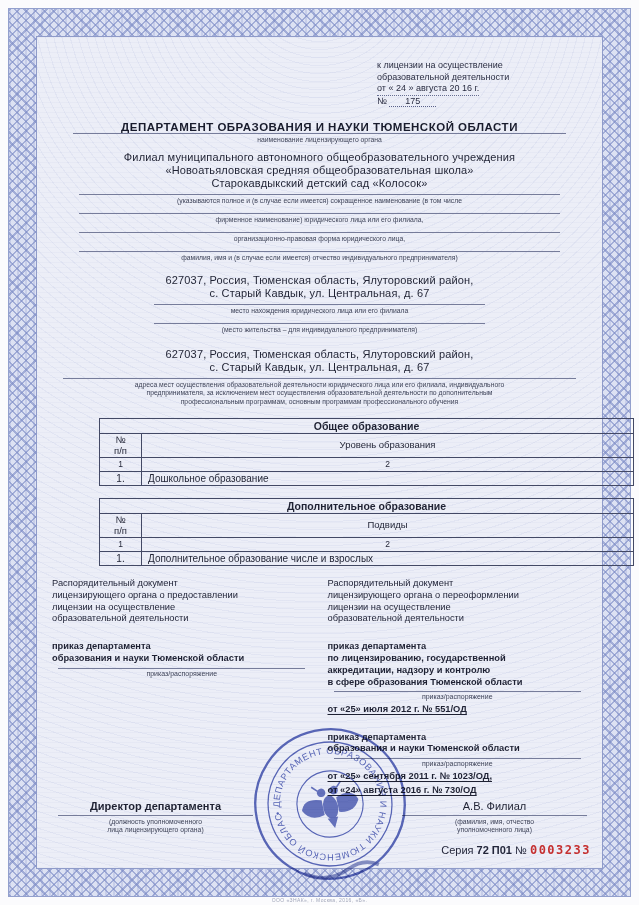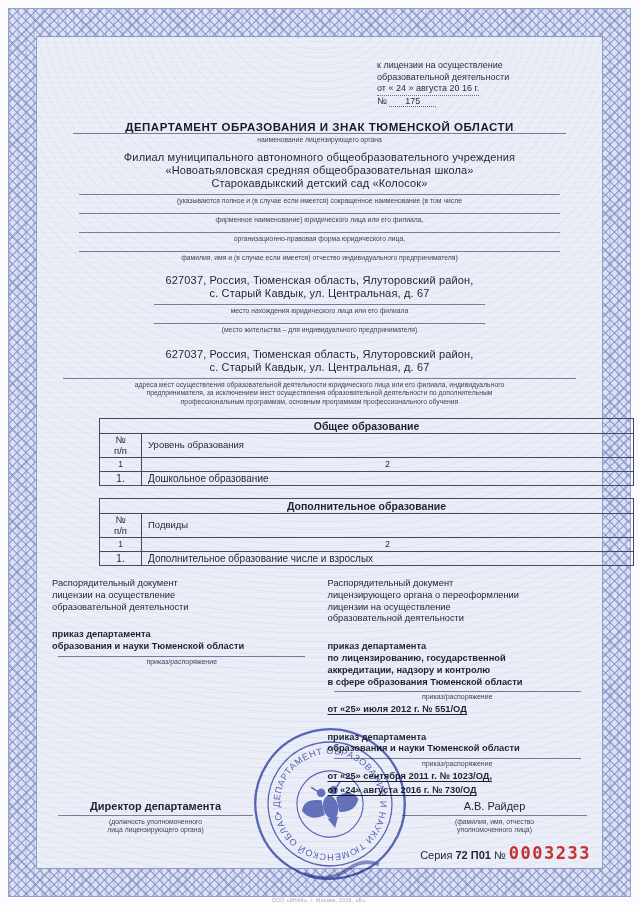--- a/index.html
+++ b/index.html
@@ -49,21 +49,21 @@
   .mt4 { margin-top: 4px; }
 
   .org { margin-top: 7px; }
   .loc { margin-top: 12px; }
   .act { margin-top: 14px; }
 
   
   table.doc { width: 100%; border-collapse: collapse; margin-top: 12px; color: #1f2233; margin-left: 47px; }
   table.doc td { border: 1px solid #434965; padding: 1px 6px; vertical-align: middle; }
   td.tt  { font-weight: 700; text-align: center; font-size: 10.5px; padding: 2px; }
-  td.th  { font-size: 9.5px; line-height: 10.5px; padding: 2px; }
+  td.th  { text-align: center; font-size: 9.5px; line-height: 10.5px; padding: 2px; }
   td.idx { text-align: center; font-size: 8.5px; padding: 0 6px; line-height: 11px; }
   td.cell{ font-size: 10px; padding: 2px 8px; }
   td.no  { width: 42px; text-align: center; }
   .th-stack span { display: block; }
 
   
   .orders { display: flex; gap: 16px; margin-top: 12px; font-size: 9.3px; line-height: 11.8px; color: #23263a; }
   .ocol { flex: 1; }
   .ohead div { }
   .obody { font-weight: 700; color: #1e2133; }
@@ -73,21 +73,21 @@
 
   
   .sigrow { position: absolute; left: 58px; right: 52px; top: 800px; display: flex; justify-content: space-between; }
   .sig-left { width: 195px; text-align: center; }
   .sig-right { width: 185px; text-align: center; }
   .sig-pos { font-weight: 700; font-size: 11px; color: #1f2233; margin-bottom: 3px; }
   .sig-name { font-size: 11px; color: #1f2233; margin-bottom: 3px; }
 
   .serial { position: absolute; right: 48px; top: 843px; font-size: 11px; color: #23263a; }
   .ser-code { font-weight: 700; }
-  .ser-num { color: #c53030; font-weight: 700; letter-spacing: 1.5px; font-family: "DejaVu Sans Mono", monospace; font-size: 17px; margin-top: 44px; }
+  .ser-num { color: #c53030; font-weight: 700; letter-spacing: 1.5px; font-family: "DejaVu Sans Mono", monospace; font-size: 12px; margin-top: 44px; }
 
   
   .stamp { position: absolute; left: 250px; top: 724px; width: 160px; height: 160px; transform: rotate(-12deg); opacity: .82; mix-blend-mode: multiply; }
 
   .microprint { position: absolute; left: 0; right: 0; bottom: 2px; text-align: center; font-size: 5px; color: #8a90a8; opacity: .8; letter-spacing: .4px; }
 </style>
 </head>
 <body>
 
 <div class="sheet">
@@ -99,21 +99,21 @@
     <div class="appendix">
       <div>к лицензии на осуществление</div>
       <div>образовательной деятельности</div>
       <div class="ap-dot">от « 24 »  августа  20 16 г.</div>
       <div>
         <span>№</span>
         <span class="ap-under">175</span>
       </div>
     </div>
 
-    <div class="auth-name">ДЕПАРТАМЕНТ ОБРАЗОВАНИЯ И ЗНАК ТЮМЕНСКОЙ ОБЛАСТИ</div>
+    <div class="auth-name">ДЕПАРТАМЕНТ ОБРАЗОВАНИЯ И НАУКИ ТЮМЕНСКОЙ ОБЛАСТИ</div>
     <div class="cap cap-r w92">наименование лицензирующего органа</div>
 
     <div class="org">
       <div class="b">Филиал муниципального автономного общеобразовательного учреждения</div>
       <div class="b">«Новоатьяловская средняя общеобразовательная школа»</div>
       <div class="b">Старокавдыкский детский сад «Колосок»</div>
       <div class="cap cap-r w90 mt4">(указываются полное и (в случае если имеется) сокращенное наименование (в том числе</div>
       <div class="cap cap-r w90 mt8">фирменное наименование) юридического лица или его филиала,</div>
       <div class="cap cap-r w90 mt8">организационно-правовая форма юридического лица,</div>
       <div class="cap cap-r w90 mt8">фамилия, имя и (в случае если имеется) отчество индивидуального предпринимателя)</div>
@@ -177,20 +177,21 @@
           <td class="cell no">1.</td>
           <td class="cell">Дополнительное образование числе и взрослых</td>
         </tr>
       </tbody>
     </table>
 
     <div class="orders">
       <div class="ocol">
         <div class="ohead">
           <div>Распорядительный документ</div>
+          <div>лицензирующего органа о предоставлении</div>
           <div>лицензии на осуществление</div>
           <div>образовательной деятельности</div>
         </div>
         <div class="obody-block">
           <div class="obody">приказ департамента</div>
           <div class="obody">образования и науки Тюменской области</div>
           <div class="ocap">приказ/распоряжение</div>
         </div>
       </div>
 
@@ -220,21 +221,21 @@
     </div>
   </div>
 
   <div class="sigrow">
     <div class="sig-left">
       <div class="sig-pos">Директор департамента</div>
       <div class="cap cap-r">(должность уполномоченного</div>
       <div class="cap">лица лицензирующего органа)</div>
     </div>
     <div class="sig-right">
-      <div class="sig-name">А.В. Райдер</div>
+      <div class="sig-name">А.В. Филиал</div>
       <div class="cap cap-r">(фамилия, имя, отчество</div>
       <div class="cap">уполномоченного лица)</div>
     </div>
   </div>
 
   <div class="stamp">
     <svg viewBox="0 0 150 150" width="160" height="160">
       <g fill="none" stroke="#3b4cad">
         <circle cx="75" cy="75" r="70" stroke-width="2.2"></circle>
         <circle cx="75" cy="75" r="58" stroke-width="1.2"></circle>

